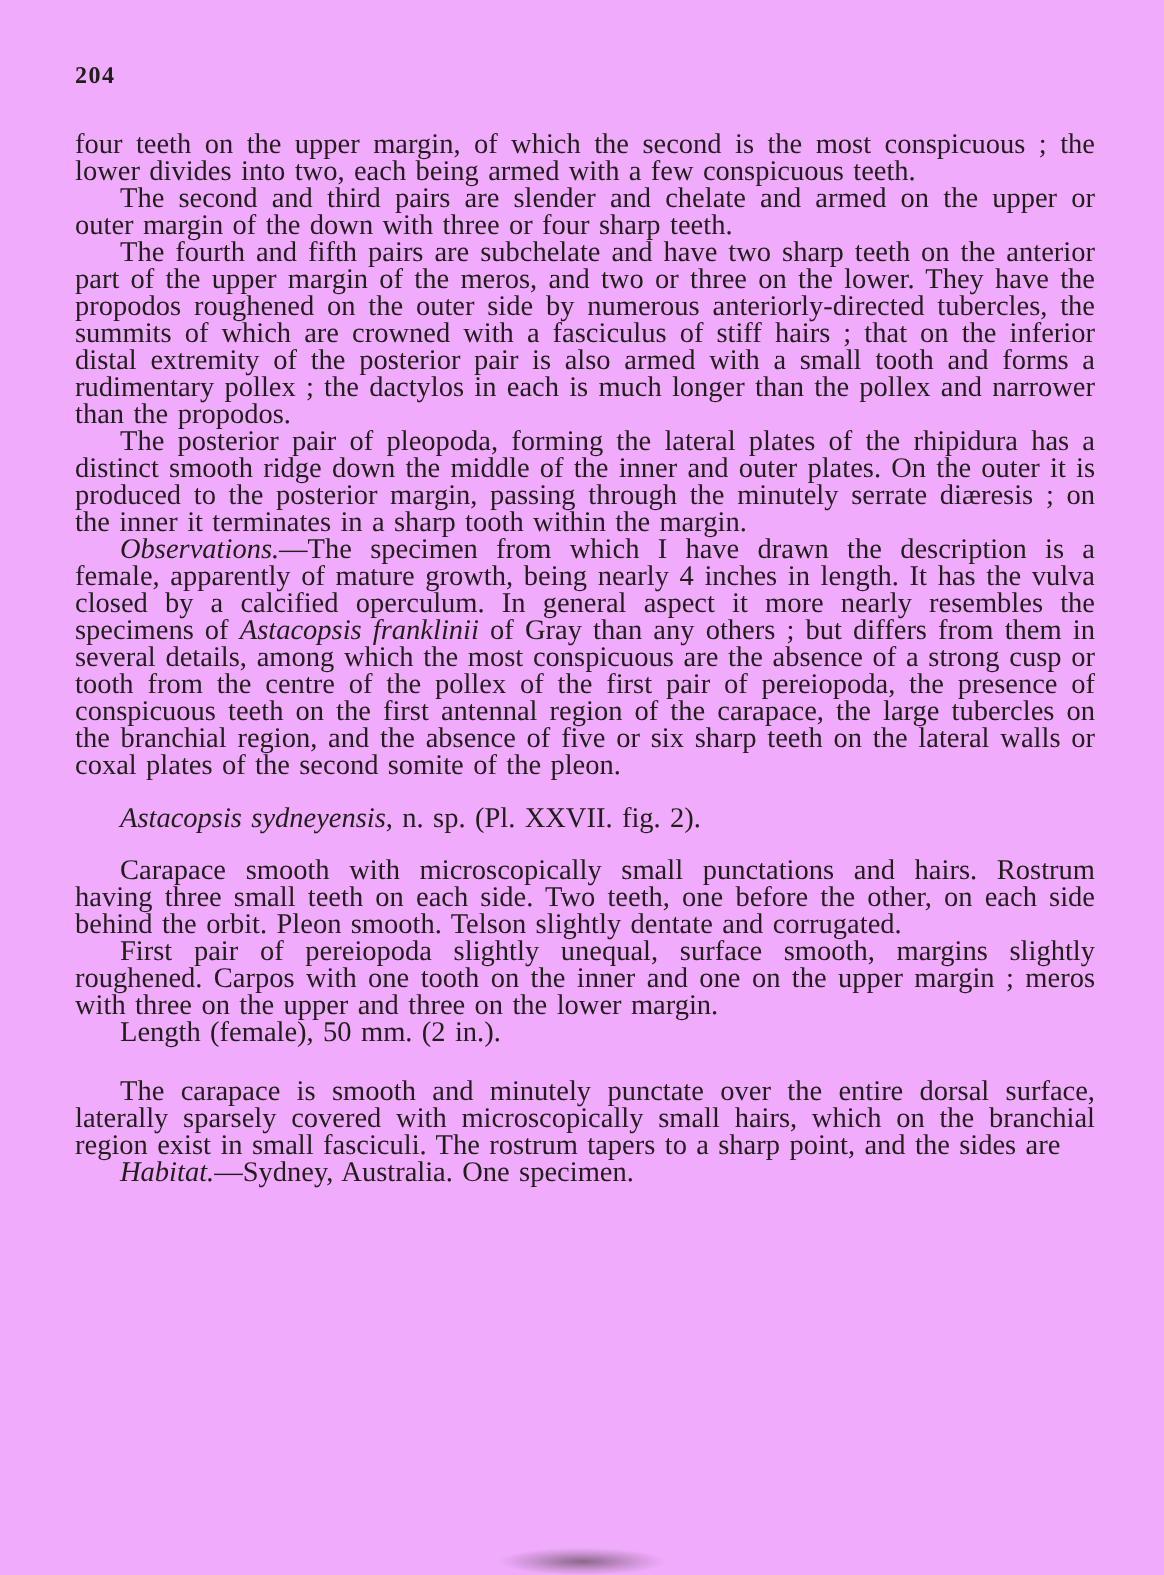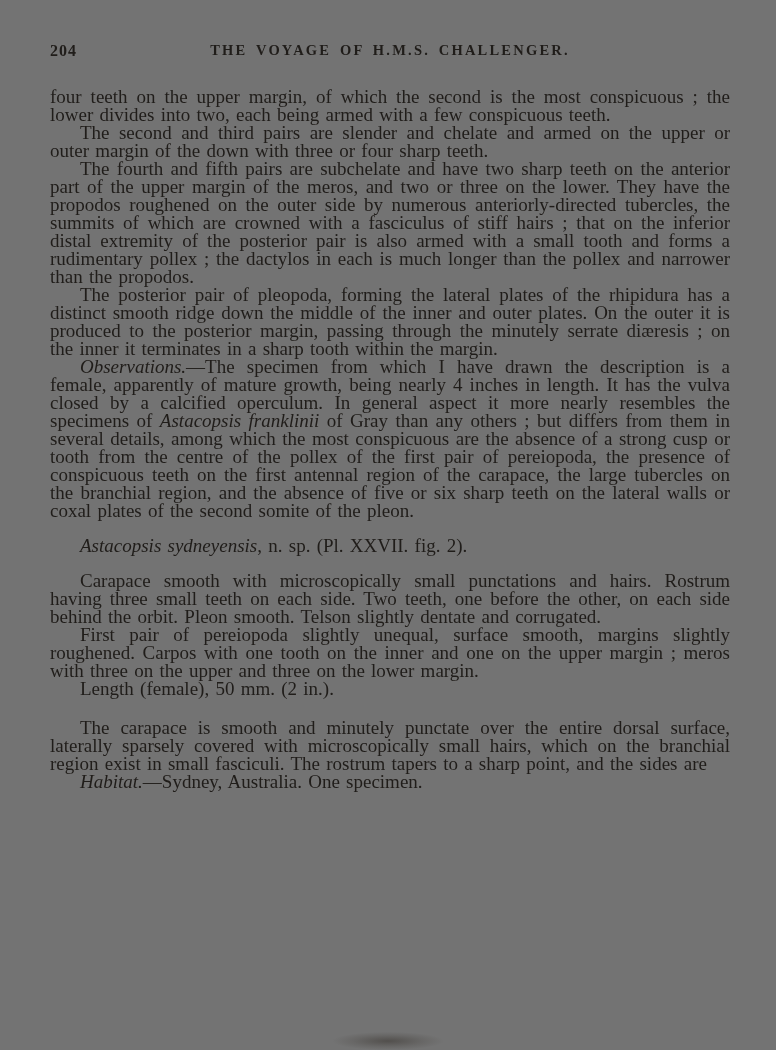--- a/index.html
+++ b/index.html
@@ -5,21 +5,21 @@
   html, body {
     margin: 0;
     padding: 0;
     background: #e8e6e1;
   }
   .page {
     position: relative;
     width: 776px;
     height: 1050px;
     margin: 0 auto;
-    background: #737373;
+    background: #f0abfc;
     color: #201d1a;
     box-sizing: border-box;
     padding: 42px 46px 0 50px;
     font-family: "Liberation Serif", serif;
     overflow: hidden;
   }
   .running-head {
     position: relative;
     height: 22px;
     margin-bottom: 24px;
@@ -74,21 +74,20 @@
     background: radial-gradient(ellipse at center, rgba(55,50,45,0.55) 0%, rgba(55,50,45,0.18) 45%, rgba(55,50,45,0) 72%);
     pointer-events: none;
   }
 </style>
 </head>
 <body>
 
 <div class="page">
   <header class="running-head">
     <span class="page-num">204</span>
-    <span class="running-title">THE VOYAGE OF H.M.S. CHALLENGER.</span>
   </header>
   <main class="text-block">
       <p class="para"><span>four teeth on the upper margin, of which the second is the most conspicuous ; the lower divides into two, each being armed with a few conspicuous teeth.</span></p>
       <p class="para indent"><span>The second and third pairs are slender and chelate and armed on the upper or outer margin of the down with three or four sharp teeth.</span></p>
       <p class="para indent"><span>The fourth and fifth pairs are subchelate and have two sharp teeth on the anterior part of the upper margin of the meros, and two or three on the lower.  They have the propodos roughened on the outer side by numerous anteriorly-directed tubercles, the summits of which are crowned with a fasciculus of stiff hairs ; that on the inferior distal extremity of the posterior pair is also armed with a small tooth and forms a rudimentary pollex ; the dactylos in each is much longer than the pollex and narrower than the propodos.</span></p>
       <p class="para indent"><span>The posterior pair of pleopoda, forming the lateral plates of the rhipidura has a distinct smooth ridge down the middle of the inner and outer plates.  On the outer it is produced to the posterior margin, passing through the minutely serrate diæresis ; on the inner it terminates in a sharp tooth within the margin.</span></p>
       <p class="para indent"><span class="italic">Observations.</span><span>—The specimen from which I have drawn the description is a female, apparently of mature growth, being nearly 4 inches in length.  It has the vulva closed by a calcified operculum.  In general aspect it more nearly resembles the specimens of </span><span class="italic">Astacopsis franklinii</span><span> of Gray than any others ; but differs from them in several details, among which the most conspicuous are the absence of a strong cusp or tooth from the centre of the pollex of the first pair of pereiopoda, the presence of conspicuous teeth on the first antennal region of the carapace, the large tubercles on the branchial region, and the absence of five or six sharp teeth on the lateral walls or coxal plates of the second somite of the pleon.</span></p>
       <p class="para indent species-heading"><span class="italic">Astacopsis sydneyensis</span><span>, n. sp. (Pl. XXVII. fig. 2).</span></p>
       <p class="para indent"><span>Carapace smooth with microscopically small punctations and hairs.  Rostrum having three small teeth on each side.  Two teeth, one before the other, on each side behind the orbit.  Pleon smooth.  Telson slightly dentate and corrugated.</span></p>
       <p class="para indent"><span>First pair of pereiopoda slightly unequal, surface smooth, margins slightly roughened. Carpos with one tooth on the inner and one on the upper margin ; meros with three on the upper and three on the lower margin.</span></p>

